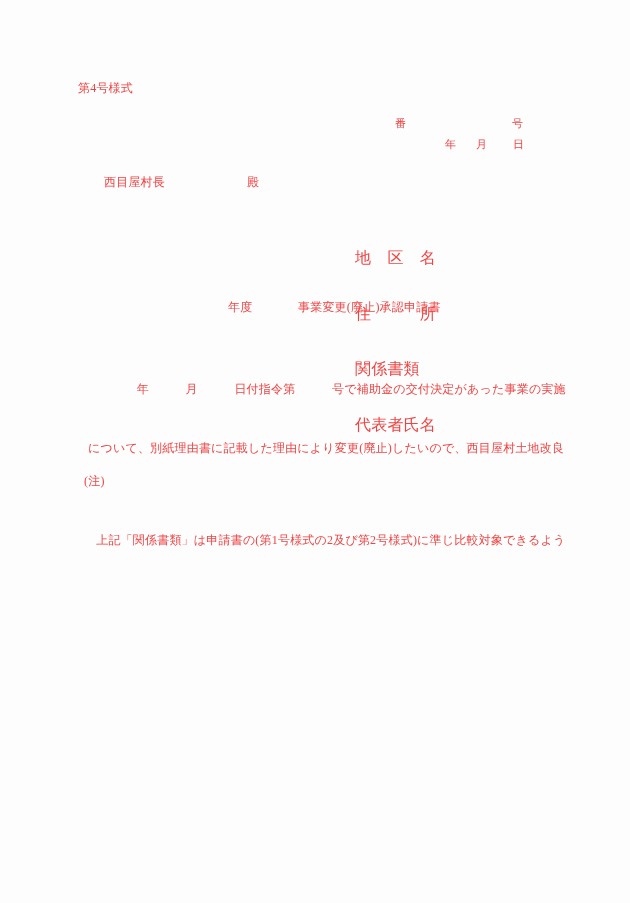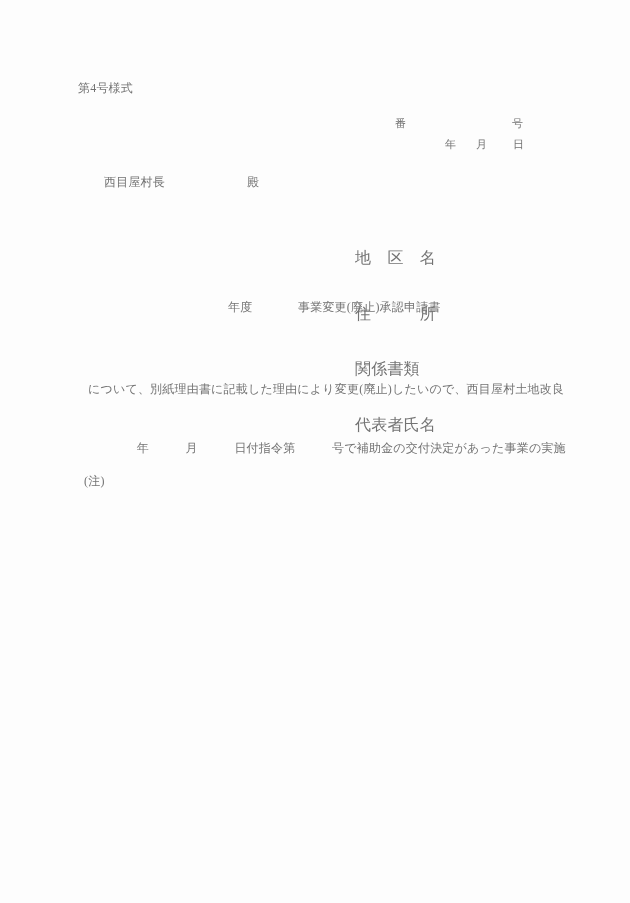--- a/index.html
+++ b/index.html
@@ -11,21 +11,21 @@
     background: #fdfdfd;
     width: 630px;
     height: 903px;
   }
   .page {
     position: relative;
     width: 630px;
     height: 903px;
     background: #fdfdfd;
     font-family: "Liberation Serif", "DejaVu Serif", serif;
-    color: #737373;
+    color: #ef4444;
     overflow: hidden;
   }
   .abs {
     position: absolute;
     white-space: pre;
     line-height: 1.15;
   }
   .fs12 {
     font-size: 12px;
     letter-spacing: 0.2px;
@@ -83,21 +83,22 @@
     <div>地　区　名</div>
     <div>住　　　所</div>
     <div>関係書類</div>
     <div>代表者氏名</div>
   </div>
 
   <span class="abs fs12" style="left:228px; top:301px;">年度</span>
   <span class="abs fs12" style="left:298px; top:301px;">事業変更(廃止)承認申請書</span>
 
   <div class="body-block">
+    <div>　　　　年　　　月　　　日付指令第　　　号で補助金の交付決定があった事業の実施</div>
     <div>について、別紙理由書に記載した理由により変更(廃止)したいので、西目屋村土地改良</div>
-    <div>　　　　年　　　月　　　日付指令第　　　号で補助金の交付決定があった事業の実施</div>
   </div>
 
   <div class="note-block">
     <div>(注)</div>
+    <div>　上記「関係書類」は申請書の(第1号様式の2及び第2号様式)に準じ比較対象できるよう</div>
   </div>
 
 </div>
 
 </body></html>

